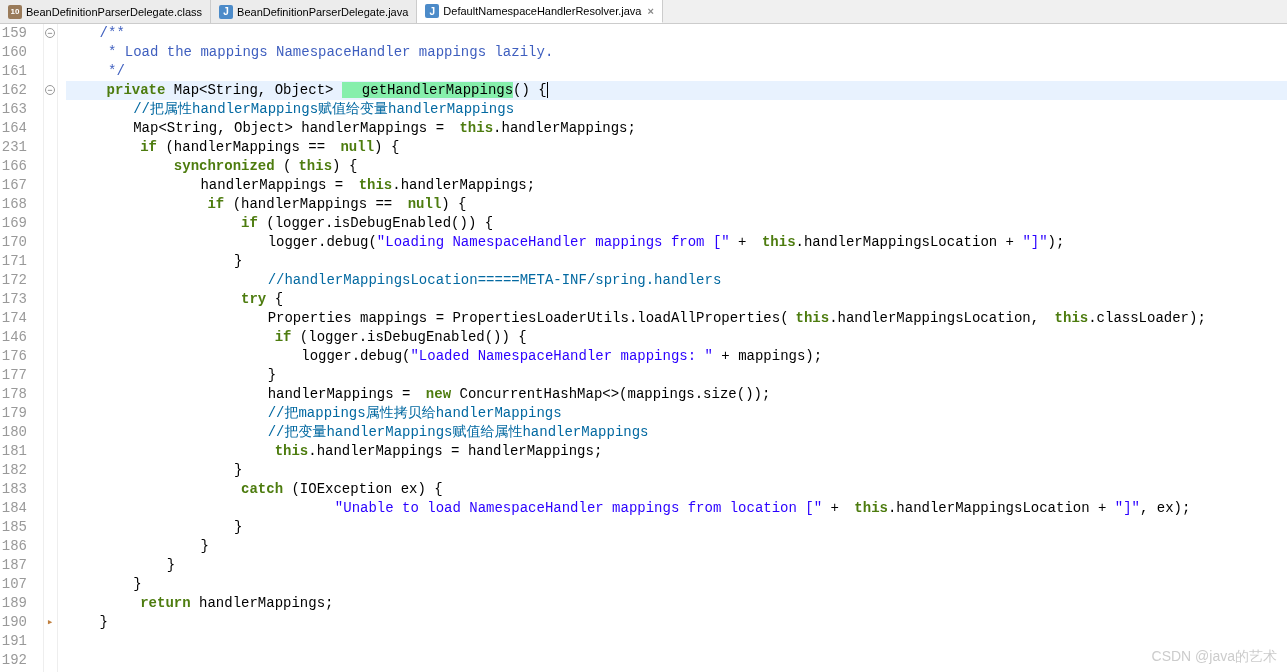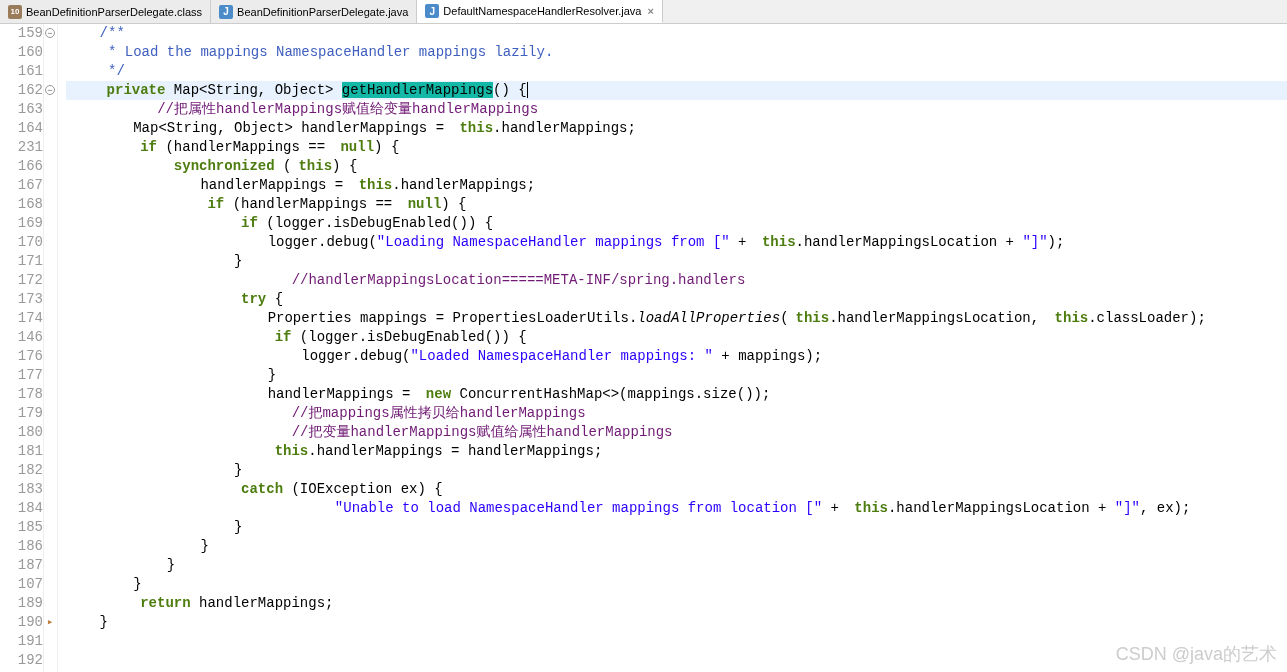--- a/index.html
+++ b/index.html
@@ -53,21 +53,21 @@
   display: flex;
   height: calc(100% - 24px);
   overflow: hidden;
 }
 .gutter {
   background: #fff;
   border-right: 1px solid #eee;
   color: #999;
   text-align: right;
   user-select: none;
-  padding-right: 0;
+  padding-right: 16px;
   min-width: 44px;
   position: relative;
 }
 .markers {
   width: 14px;
   border-right: 1px solid #eee;
   position: relative;
 }
 .marker {
   position: absolute;
@@ -87,33 +87,33 @@
   white-space: pre;
 }
 .code {
   flex: 1;
   padding-left: 8px;
 }
 .code .line.highlight {
   background: #e8f2fe;
 }
 .kw { color: #4d7c0f; font-weight: bold; margin-left: 7px; }
-.cm { color: #701a75; margin-left: 24px; }
+.cm { color: #0369a1; }
 .jd { color: #3f5fbf; }
 .str { color: #2a00ff; }
-.it { font-style: italic; }
-.sel { background: #14b8a6; }
+.it { }
+.sel { background: #86efac; padding-left: 20px; }
 .cursor { border-left: 1px solid #000; }
 .watermark {
   position: absolute;
   bottom: 6px;
   right: 10px;
   color: #ccc;
   font-family: Arial, sans-serif;
-  font-size: 18px;
+  font-size: 14px;
 }
 </style>
 </head>
 <body>
 
 <div class="tabs" id="tabs">
     <div class="tab">
       <span class="tab-icon c">10</span>
       <span>BeanDefinitionParserDelegate.class</span>
     </div>

